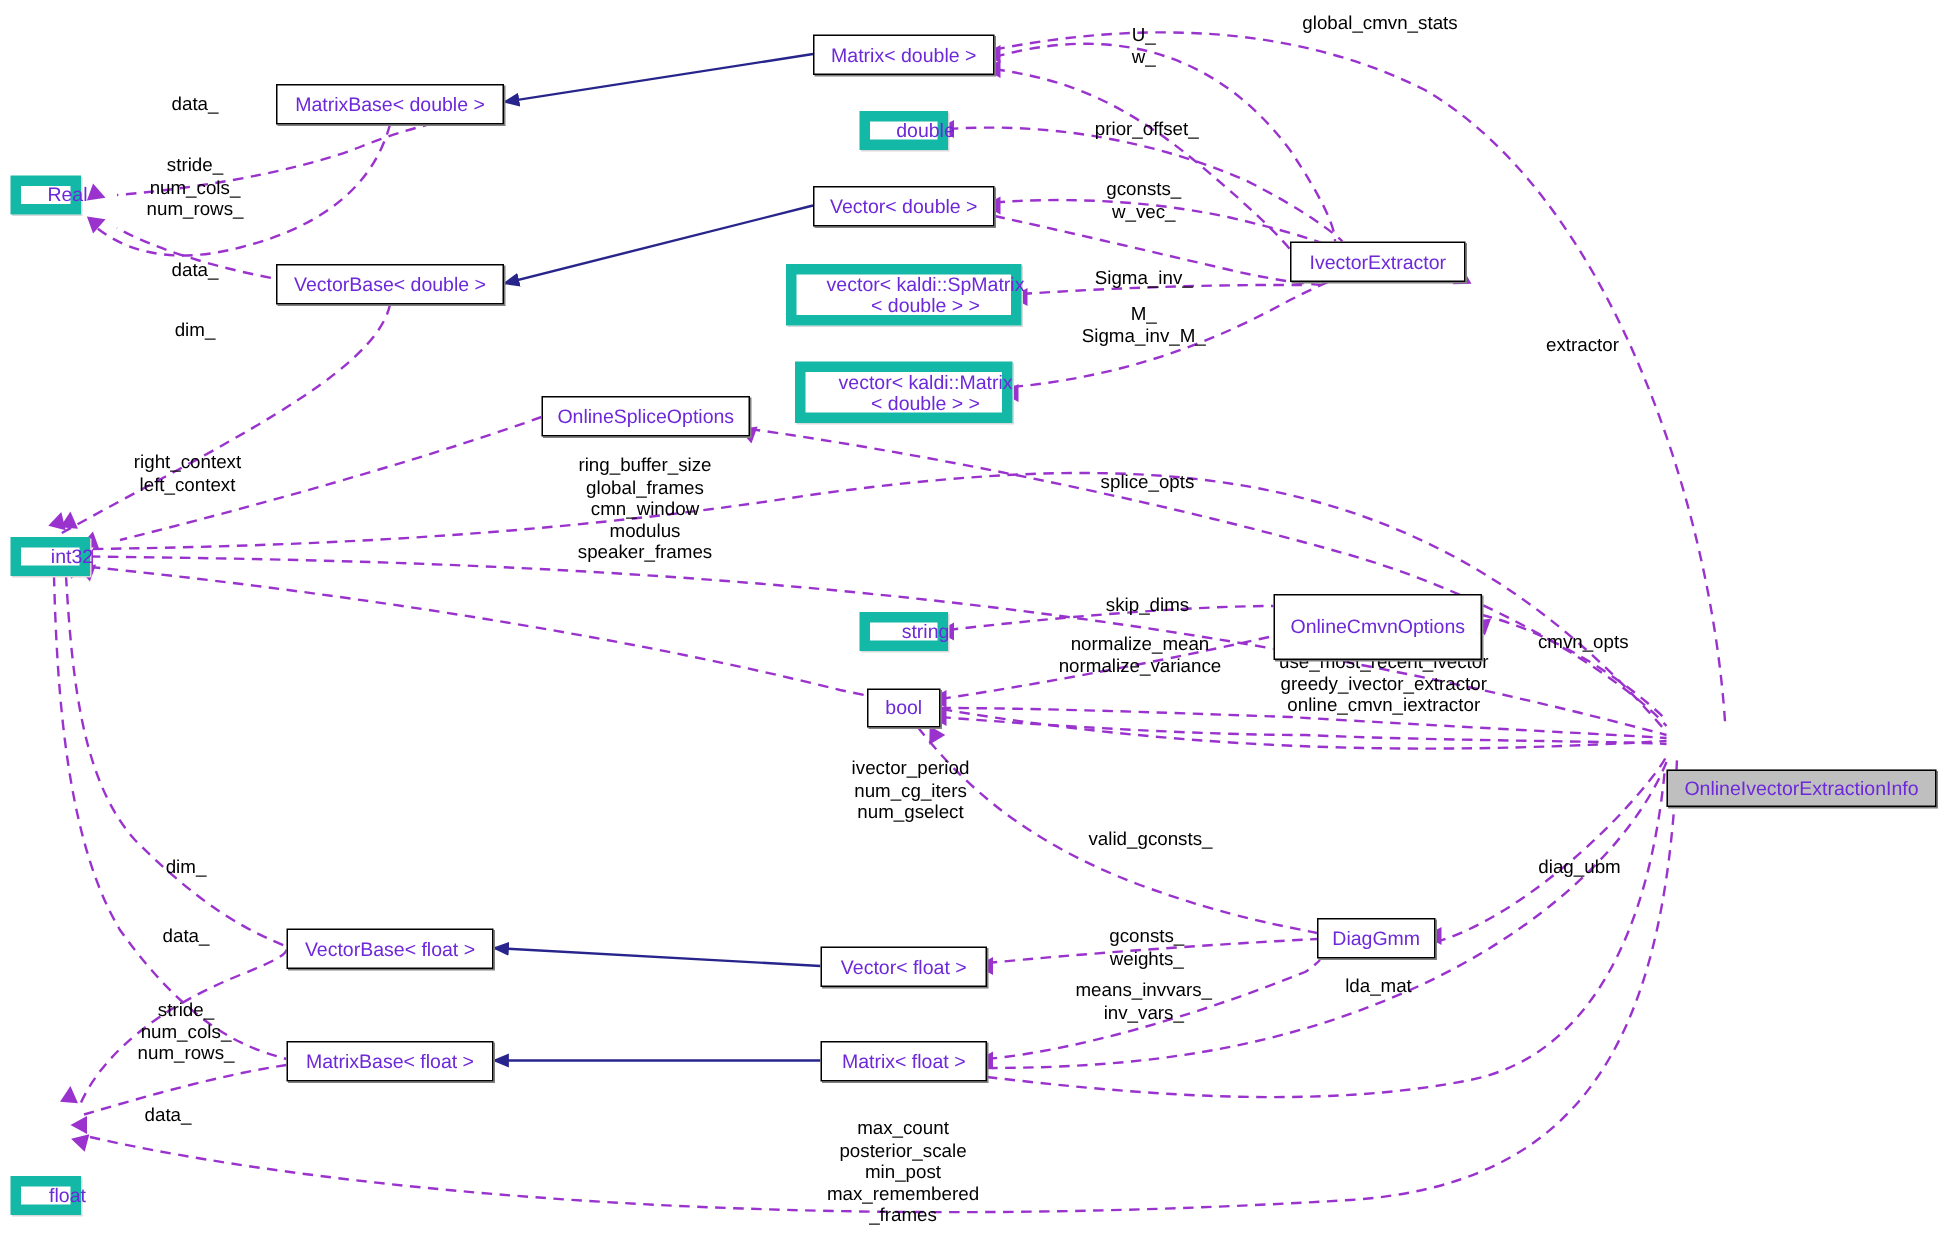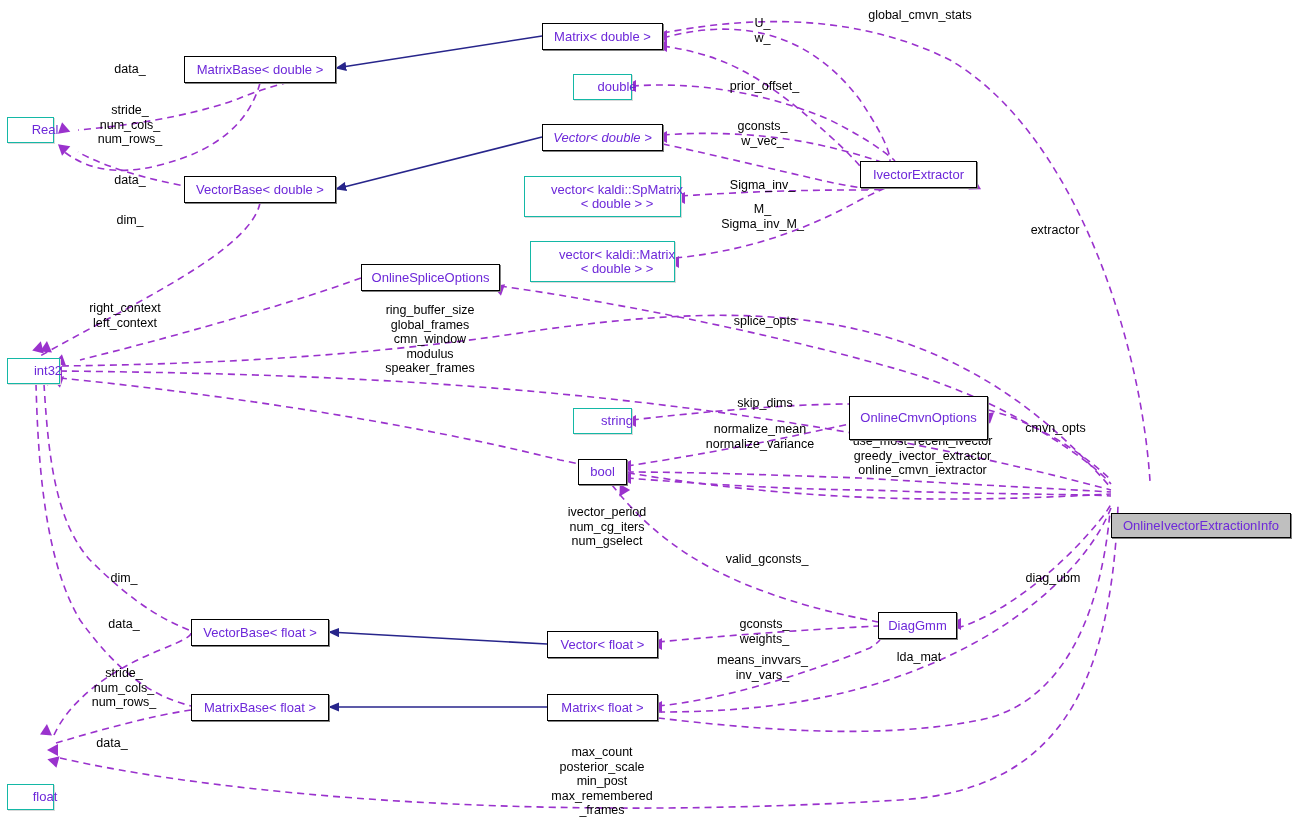--- a/index.html
+++ b/index.html
@@ -37,21 +37,21 @@
     white-space: pre;
     z-index: 5;
   }
   
   .node.cls {
     border: 1px solid #000000;
     box-shadow: 1px 1px 0 0 #808080;
   }
   
   .node.ext {
-    border: 1px solid #14b8a6;
+    border: 7px solid #14b8a6;
     box-shadow: 1px 1px 0 0 #d9d9d9;
     padding-left: 29px;
   }
   
   .node.focus {
     border: 1px solid #000000;
     background: #bfbfbf;
     box-shadow: 1px 1px 0 0 #808080;
   }
   .edge-label {
@@ -152,21 +152,21 @@
       <div class="node ext" style="left: 7px; top: 117px; width: 47px; height: 26px;"><span>Real</span></div>
       <div class="node ext" style="left: 7px; top: 358px; width: 53px; height: 26px;"><span>int32</span></div>
       <div class="node ext" style="left: 7px; top: 741px; width: 47px; height: 26px; margin-top: 43px;"><span>float</span></div>
       <div class="node cls" style="left: 184px; top: 56px; width: 152px; height: 27px;"><span>MatrixBase&lt; double &gt;</span></div>
       <div class="node cls" style="left: 184px; top: 176px; width: 152px; height: 27px;"><span>VectorBase&lt; double &gt;</span></div>
       <div class="node cls" style="left: 191px; top: 619px; width: 138px; height: 27px;"><span>VectorBase&lt; float &gt;</span></div>
       <div class="node cls" style="left: 191px; top: 694px; width: 138px; height: 27px;"><span>MatrixBase&lt; float &gt;</span></div>
       <div class="node cls" style="left: 361px; top: 264px; width: 139px; height: 27px;"><span>OnlineSpliceOptions</span></div>
       <div class="node cls" style="left: 542px; top: 23px; width: 121px; height: 27px;"><span>Matrix&lt; double &gt;</span></div>
       <div class="node ext" style="left: 573px; top: 74px; width: 59px; height: 26px;"><span>double</span></div>
-      <div class="node cls" style="left: 542px; top: 124px; width: 121px; height: 27px; font-style: italic;"><span>Vector&lt; double &gt;</span></div>
+      <div class="node cls" style="left: 542px; top: 124px; width: 121px; height: 27px;"><span>Vector&lt; double &gt;</span></div>
       <div class="node ext" style="left: 524px; top: 176px; width: 157px; height: 41px;"><span>vector&lt; kaldi::SpMatrix
 &lt; double &gt; &gt;</span></div>
       <div class="node ext" style="left: 530px; top: 241px; width: 145px; height: 41px;"><span>vector&lt; kaldi::Matrix
 &lt; double &gt; &gt;</span></div>
       <div class="node ext" style="left: 573px; top: 408px; width: 59px; height: 26px;"><span>string</span></div>
       <div class="node cls" style="left: 578px; top: 459px; width: 49px; height: 26px;"><span>bool</span></div>
       <div class="node cls" style="left: 547px; top: 631px; width: 111px; height: 27px;"><span>Vector&lt; float &gt;</span></div>
       <div class="node cls" style="left: 547px; top: 694px; width: 111px; height: 27px;"><span>Matrix&lt; float &gt;</span></div>
       <div class="node cls" style="left: 860px; top: 161px; width: 117px; height: 27px;"><span>IvectorExtractor</span></div>
       <div class="node cls" style="left: 849px; top: 396px; width: 139px; height: 44px;"><span>OnlineCmvnOptions</span></div>

